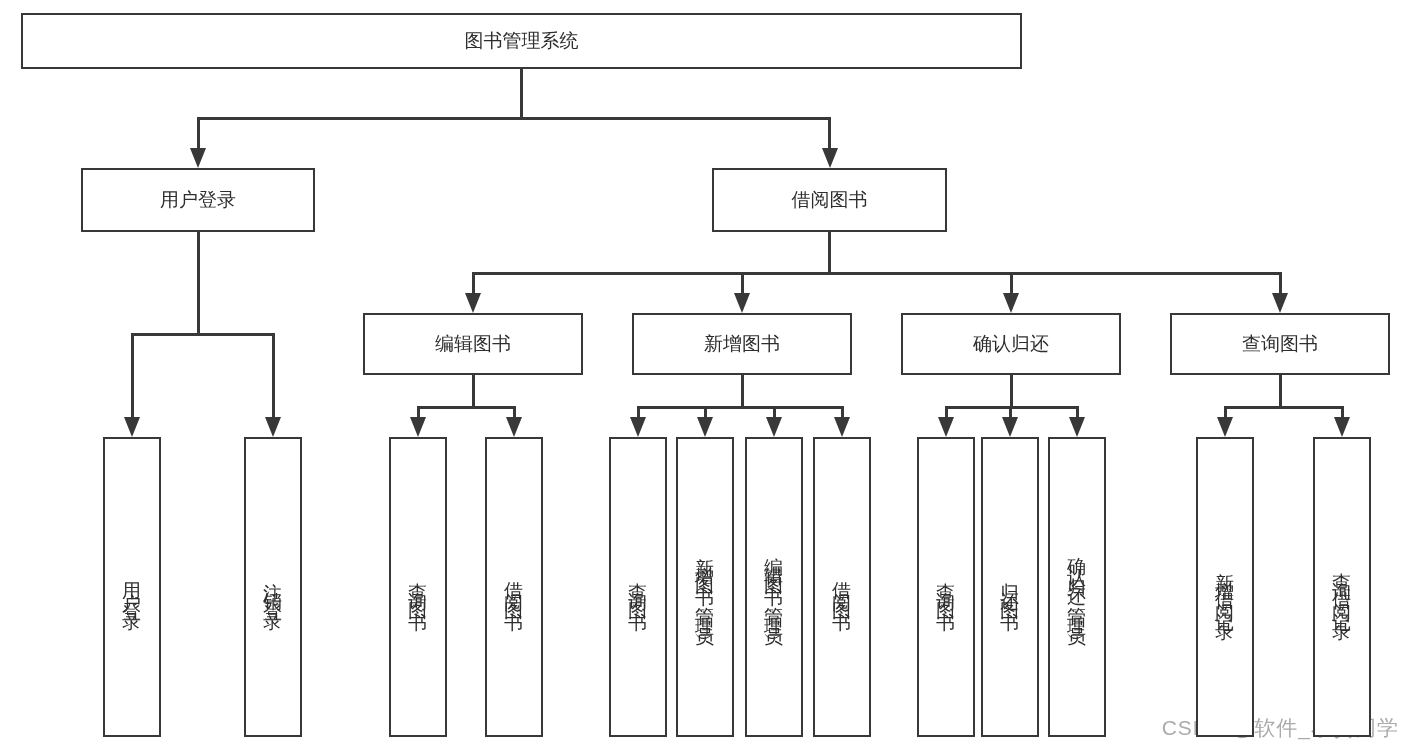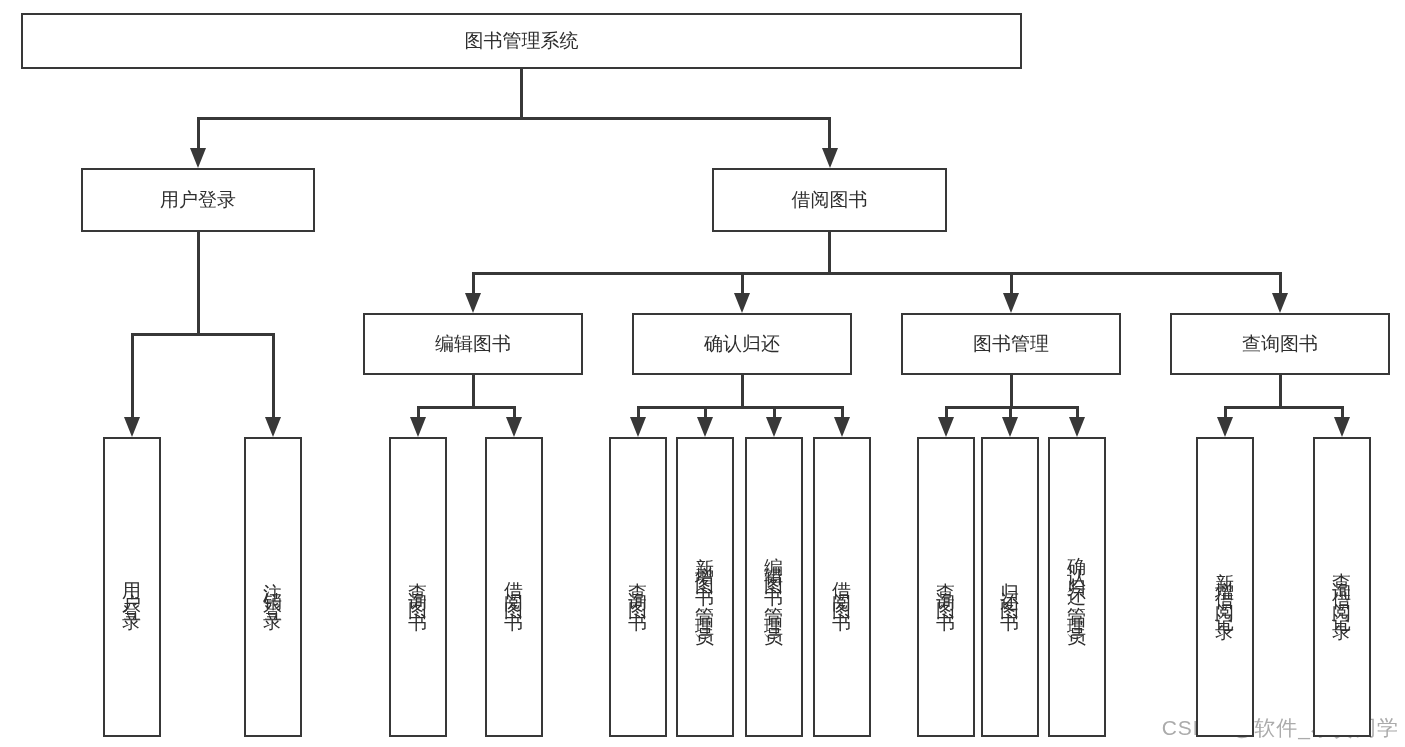--- a/index.html
+++ b/index.html
@@ -100,21 +100,21 @@
       <span class="lbl">查询图书</span>
     </div>
     <div class="vline" style="left: 512.5px; top: 407px; width: 3px; height: 16px;"></div>
     <div class="arrow" style="left: 506px; top: 417px;"></div>
     <div class="box vbox" style="left: 485px; top: 437px; width: 58px; height: 300px;">
       <span class="lbl">借阅图书</span>
     </div>
     <div class="vline" style="left: 740.5px; top: 273px; width: 3px; height: 26px;"></div>
     <div class="arrow" style="left: 734px; top: 293px;"></div>
     <div class="box hbox" style="left: 632px; top: 313px; width: 220px; height: 62px;">
-      <span class="lbl">确认归还</span>
+      <span class="lbl">新增图书</span>
     </div>
     <div class="vline" style="left: 740.5px; top: 375px; width: 3px; height: 32px;"></div>
     <div class="hline" style="left: 636.5px; top: 405.5px; width: 207px; height: 3px;"></div>
     <div class="vline" style="left: 636.5px; top: 407px; width: 3px; height: 16px;"></div>
     <div class="arrow" style="left: 630px; top: 417px;"></div>
     <div class="box vbox" style="left: 609px; top: 437px; width: 58px; height: 300px;">
       <span class="lbl">查询图书</span>
     </div>
     <div class="vline" style="left: 703.5px; top: 407px; width: 3px; height: 16px;"></div>
     <div class="arrow" style="left: 697px; top: 417px;"></div>
@@ -127,21 +127,21 @@
       <span class="lbl">编辑图书（管理员）</span>
     </div>
     <div class="vline" style="left: 840.5px; top: 407px; width: 3px; height: 16px;"></div>
     <div class="arrow" style="left: 834px; top: 417px;"></div>
     <div class="box vbox" style="left: 813px; top: 437px; width: 58px; height: 300px;">
       <span class="lbl">借阅图书</span>
     </div>
     <div class="vline" style="left: 1009.5px; top: 273px; width: 3px; height: 26px;"></div>
     <div class="arrow" style="left: 1003px; top: 293px;"></div>
     <div class="box hbox" style="left: 901px; top: 313px; width: 220px; height: 62px;">
-      <span class="lbl">图书管理</span>
+      <span class="lbl">确认归还</span>
     </div>
     <div class="vline" style="left: 1009.5px; top: 375px; width: 3px; height: 32px;"></div>
     <div class="hline" style="left: 944.5px; top: 405.5px; width: 134px; height: 3px;"></div>
     <div class="vline" style="left: 944.5px; top: 407px; width: 3px; height: 16px;"></div>
     <div class="arrow" style="left: 938px; top: 417px;"></div>
     <div class="box vbox" style="left: 917px; top: 437px; width: 58px; height: 300px;">
       <span class="lbl">查询图书</span>
     </div>
     <div class="vline" style="left: 1008.5px; top: 407px; width: 3px; height: 16px;"></div>
     <div class="arrow" style="left: 1002px; top: 417px;"></div>

